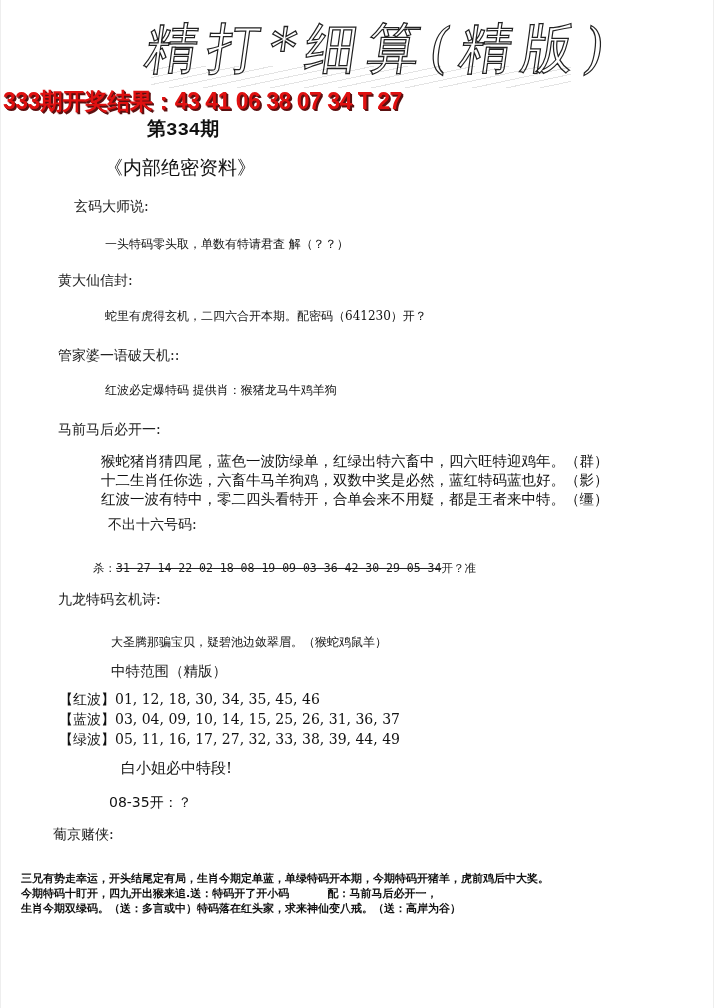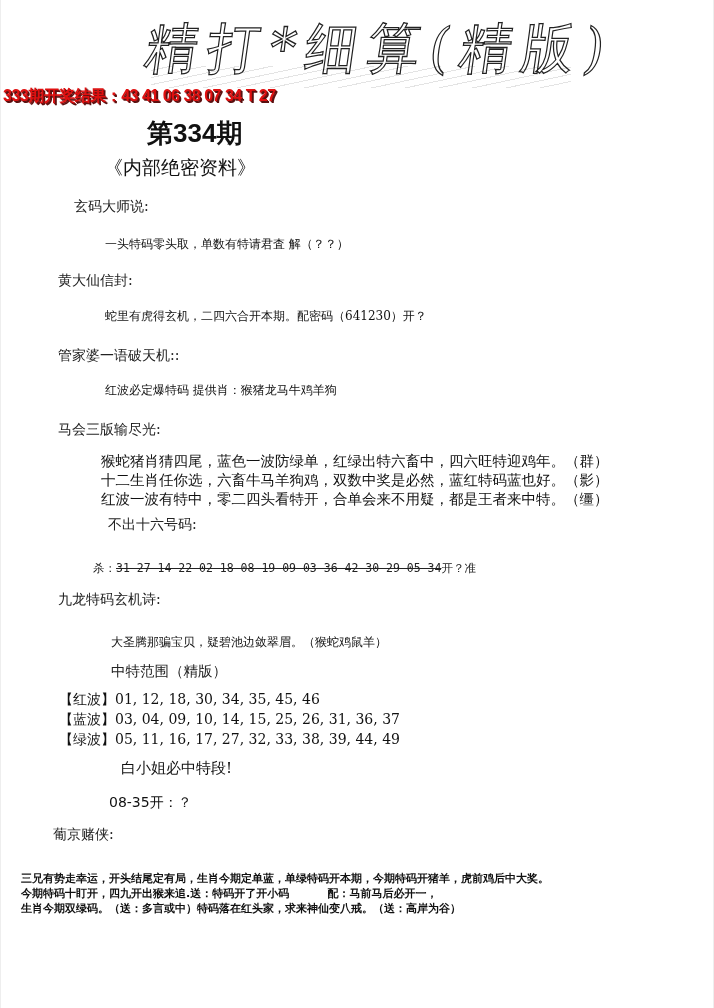--- a/index.html
+++ b/index.html
@@ -21,26 +21,26 @@
       transform: skewX(-8deg) scaleY(1.05); transform-origin: left top;
     }
     .banner-scratch {
       position: absolute; left: 0; top: 58px; width: 420px; height: 22px;
       background: repeating-linear-gradient(-12deg, transparent 0 6px, rgba(0,0,0,.18) 6px 7px);
       opacity: .6;
     }
 
     .result-line {
       left: 2px; top: 86px; font-family: "Liberation Sans", sans-serif;
-      font-weight: bold; font-size: 16px; color: #e01010; letter-spacing: -0.5px;
+      font-weight: bold; font-size: 23px; color: #e01010; letter-spacing: -0.5px;
       text-shadow: 2px 2px 0 #5a1010, 1px 1px 0 #8a1515;
     }
     .issue-no {
-      left: 146px; top: 116px; font-family: Liberation Sans, sans-serif;
-      font-weight: bold; font-size: 26px; color: #111;
+      left: 146px; top: 116px; font-family: Liberation Mono, monospace;
+      font-weight: bold; font-size: 19px; color: #111;
     }
     .doc-title { left: 103px; top: 155px; font-size: 19px; }
     .label { font-size: 14px; color: #222; }
     .big { font-size: 12px; color: #111; }
     .poem { font-size: 14.5px; line-height: 19px; color: #111; }
     .kill {
       left: 92px; top: 561px; font-family: "DejaVu Sans Mono", monospace; font-size: 11.5px; color: #222;
     }
     .kill .nums { text-decoration: line-through; }
     .wave-row { font-size: 14px; color: #111; }
@@ -65,21 +65,21 @@
 
 <div class="abs label" style="left:57px;top:198px;margin-left:16px;">玄码大师说:</div>
 <div class="abs big" style="left:104px;top:236px;">一头特码零头取，单数有特请君査 解（？？）</div>
 
 <div class="abs label" style="left:57px;top:272px;">黄大仙信封:</div>
 <div class="abs big" style="left:104px;top:308px;">蛇里有虎得玄机，二四六合开本期。配密码（641230）开？</div>
 
 <div class="abs label" style="left:57px;top:347px;">管家婆一语破天机::</div>
 <div class="abs big" style="left:104px;top:382px;">红波必定爆特码 提供肖：猴猪龙马牛鸡羊狗</div>
 
-<div class="abs label" style="left:57px;top:421px;">马会三版输尽光:</div>
+<div class="abs label" style="left:57px;top:421px;">马前马后必开一:</div>
 <div class="abs poem" style="left:100px;top:452px;">
   <div>猴蛇猪肖猜四尾，蓝色一波防绿单，红绿出特六畜中，四六旺特迎鸡年。（群）</div>
   <div>十二生肖任你选，六畜牛马羊狗鸡，双数中奖是必然，蓝红特码蓝也好。（影）</div>
   <div>红波一波有特中，零二四头看特开，合单会来不用疑，都是王者来中特。（缰）</div>
 </div>
 <div class="abs label" style="left:107px;top:516px;">不出十六号码:</div>
 
 <div class="abs kill">
   <span>杀：</span><span class="nums">31 27 14 22 02 18 08 19 09 03 36 42 30 29 05 34</span><span>开？准</span>
 </div>

